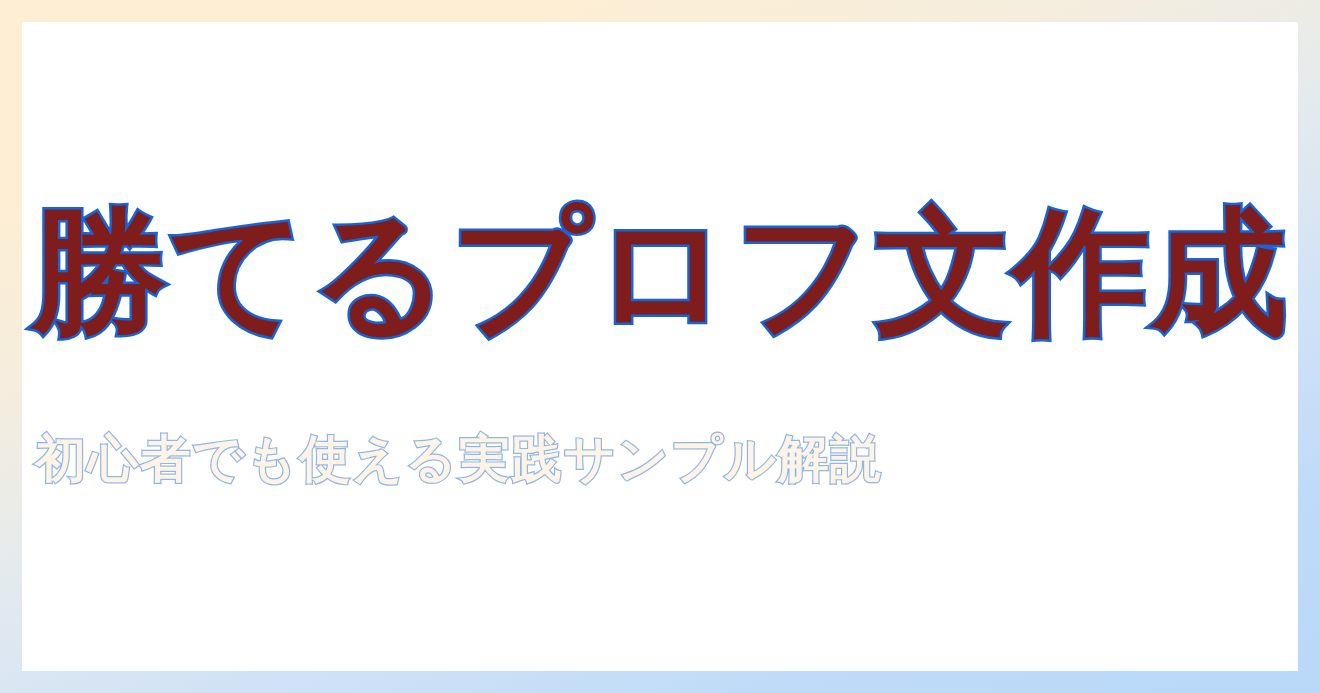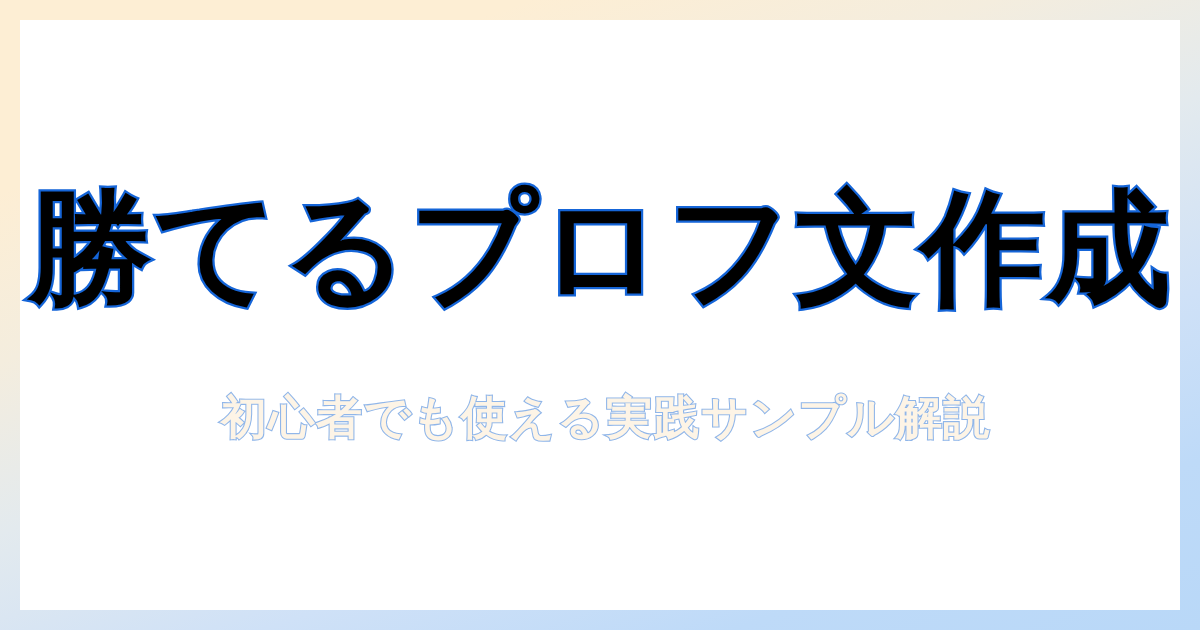--- a/index.html
+++ b/index.html
@@ -59,33 +59,32 @@
     position: absolute;
     left: 0;
     right: 0;
     top: 162px;
     text-align: center;
     white-space: nowrap;
     font-size: 124px;
     line-height: 1.08;
     font-weight: 700;
     letter-spacing: 0.012em;
-    color: #000000;                 
+    color: #7f1d1d;                 
     -webkit-text-stroke: 4.5px #1565d8;
     paint-order: stroke fill;
     font-family: "DejaVu Sans", "Liberation Sans", sans-serif;
   }
 
   
   .subheadline {
     position: absolute;
     left: 0;
     right: 0;
     top: 372px;
-    text-align: center;
     white-space: nowrap;
     font-size: 46px;
     line-height: 1.1;
     font-weight: 700;
     letter-spacing: 0.035em;
     color: #fdf4e6;                 
     -webkit-text-stroke: 2.2px #90b6e9;
     paint-order: stroke fill;
     font-family: "DejaVu Sans", "Liberation Sans", sans-serif;
     padding-left: 12px;

